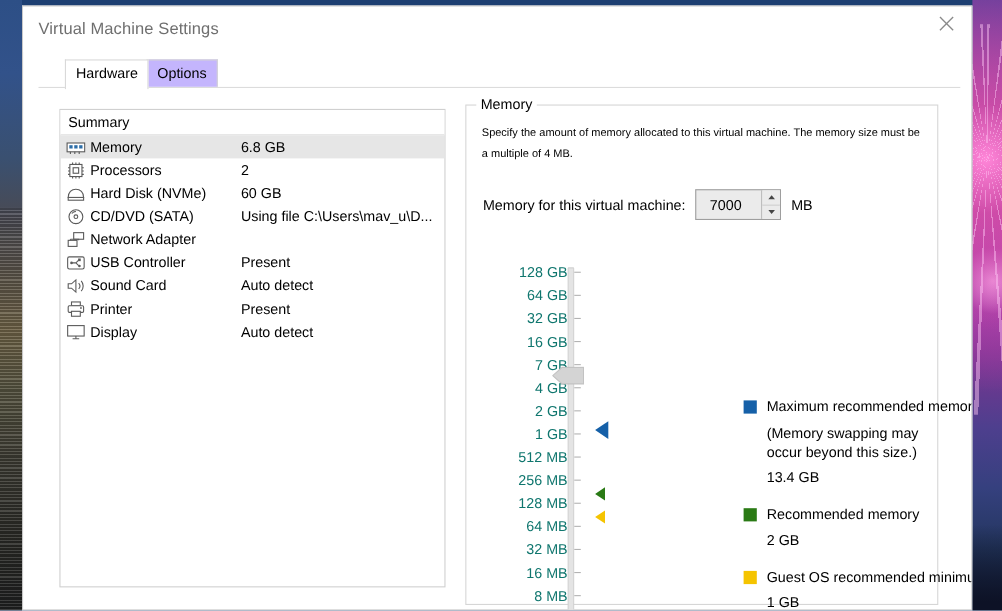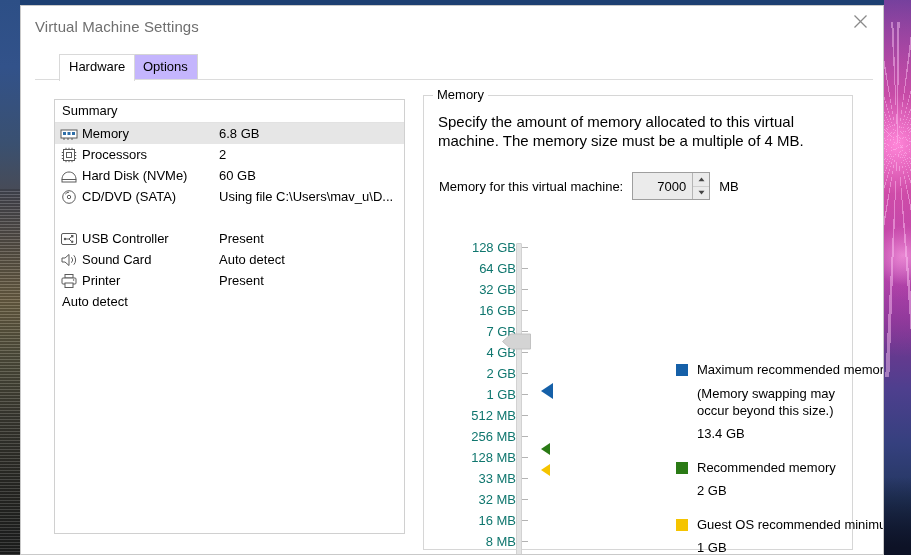--- a/index.html
+++ b/index.html
@@ -201,21 +201,21 @@
     left: 9px; top: -9px;
     background: #ffffff;
     padding: 0 4px;
     font-size: 13px;
     color: #000;
   }
   .gb-desc {
     position: absolute;
     left: 14px; top: 16px;
     width: 400px;
-    font-size: 15px;
+    font-size: 10px;
     color: #000;
     line-height: 19px;
   }
   .mem-row {
     position: absolute;
     left: 15px; top: 76px;
     display: flex;
     align-items: center;
     font-size: 13px;
     color: #000;
@@ -226,21 +226,21 @@
     margin-left: 9px;
     width: 78px; height: 28px;
     border: 1px solid #9e9e9e;
     background: #ebebeb;
     box-sizing: border-box;
     display: flex;
     align-items: center;
   }
   .spin-value {
     flex: 1;
-    text-align: right;
+    text-align: center;
     padding-right: 6px;
     font-size: 13px;
     color: #000;
   }
   .spin-arrows {
     width: 17px; height: 100%;
     border-left: 1px solid #b4b4b4;
     display: flex; flex-direction: column;
     box-sizing: border-box;
   }
@@ -436,20 +436,30 @@
                   <circle cx="9" cy="8" r="6.3" fill="#fff" stroke="#5b5b5b"></circle>
                   <circle cx="9" cy="8" r="1.7" fill="#fff" stroke="#5b5b5b"></circle>
                   <path d="M5.3 5.1 A5 5 0 0 1 9 3.2" stroke="#5b5b5b" fill="none"></path>
                 </svg>
               </span>
               <span>CD/DVD (SATA)</span>
             </div>
             <div class="cell-summary">Using file C:\Users\mav_u\D...</div>
           </div>
           <div class="dl-row">
+            <div class="cell-device">
+              <span>
+                <svg class="dev-icon" viewBox="0 0 18 16">
+                  <rect x="7" y="1.5" width="9" height="6" fill="#fff" stroke="#5b5b5b"></rect>
+                  <rect x="2" y="8.5" width="8" height="5.5" fill="#fff" stroke="#5b5b5b"></rect>
+                  <path d="M4 7.5v1M11.5 7.5v1M4 7.5h8" stroke="#5b5b5b"></path>
+                </svg>
+              </span>
+              <span>Network Adapter</span>
+            </div>
           </div>
           <div class="dl-row">
             <div class="cell-device">
               <span>
                 <svg class="dev-icon" viewBox="0 0 18 16">
                   <rect x="1.5" y="2.5" width="15" height="11" rx="1.5" fill="#fff" stroke="#5b5b5b"></rect>
                   <circle cx="5" cy="8" r="1.2" fill="#5b5b5b"></circle>
                   <path d="M5 8h4M9 8l2.5-2.5M9 8l2.5 2.5" stroke="#5b5b5b" fill="none"></path>
                   <rect x="11" y="4" width="2.4" height="2.4" fill="#5b5b5b"></rect>
                   <circle cx="12.2" cy="10.8" r="1.2" fill="#5b5b5b"></circle>
@@ -479,20 +489,30 @@
                   <rect x="2" y="5" width="14" height="6" rx="1" fill="#fff" stroke="#5b5b5b"></rect>
                   <rect x="5" y="10" width="8" height="4.5" fill="#fff" stroke="#5b5b5b"></rect>
                   <circle cx="13.6" cy="7" r="0.8" fill="#5b5b5b"></circle>
                 </svg>
               </span>
               <span>Printer</span>
             </div>
             <div class="cell-summary">Present</div>
           </div>
           <div class="dl-row">
+            <div class="cell-device">
+              <span>
+                <svg class="dev-icon" viewBox="0 0 18 16">
+                  <rect x="1.5" y="2" width="15" height="9.5" fill="#fff" stroke="#5b5b5b"></rect>
+                  <path d="M6 14h6" stroke="#5b5b5b"></path>
+                  <path d="M9 11.5V14" stroke="#5b5b5b"></path>
+                </svg>
+              </span>
+              <span>Display</span>
+            </div>
             <div class="cell-summary">Auto detect</div>
           </div>
         </div>
     </div>
 
     <div class="groupbox">
       <div class="gb-legend">Memory</div>
       <div class="gb-desc">Specify the amount of memory allocated to this virtual machine. The memory size must be a multiple of 4 MB.</div>
 
       <div class="mem-row">
@@ -520,21 +540,21 @@
           <div class="scale-item">64 GB</div>
           <div class="scale-item">32 GB</div>
           <div class="scale-item">16 GB</div>
           <div class="scale-item">7 GB</div>
           <div class="scale-item">4 GB</div>
           <div class="scale-item">2 GB</div>
           <div class="scale-item">1 GB</div>
           <div class="scale-item">512 MB</div>
           <div class="scale-item">256 MB</div>
           <div class="scale-item">128 MB</div>
-          <div class="scale-item">33 MB</div>
+          <div class="scale-item">64 MB</div>
           <div class="scale-item">32 MB</div>
           <div class="scale-item">16 MB</div>
           <div class="scale-item">8 MB</div>
           <div class="scale-item">4 MB</div>
         </div>
 
       <div class="slider-track"></div>
       <div class="slider-thumb">
         <svg width="29" height="17" viewBox="0 0 29 17">
           <path d="M0.5 8.5 L9 1 L28.5 1 L28.5 16 L9 16 Z" fill="#d4d4d4" stroke="#c2c2c2" stroke-width="1"></path>

